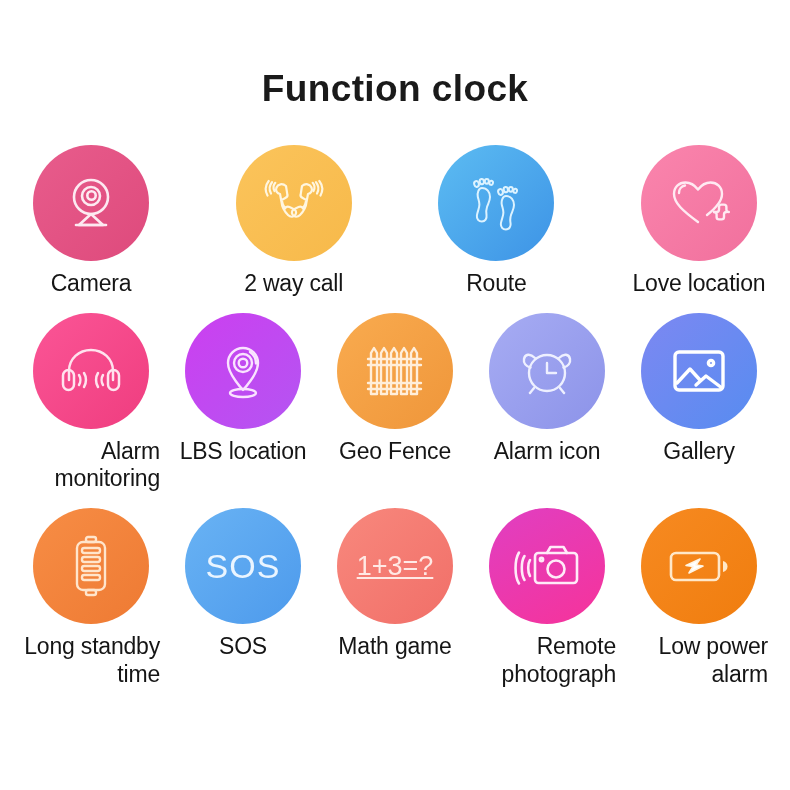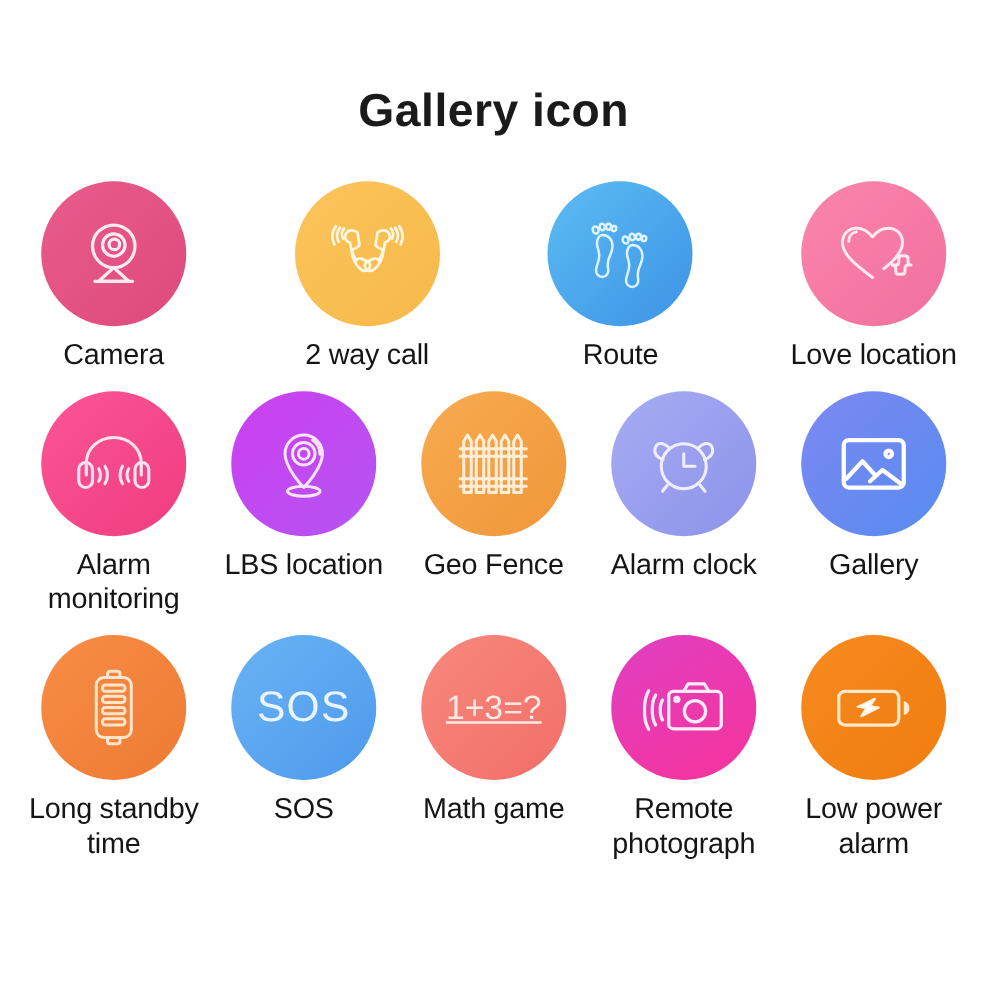--- a/index.html
+++ b/index.html
@@ -54,21 +54,21 @@
     display: flex;
     align-items: center;
     justify-content: center;
     position: relative;
   }
   .circle svg {
     display: block;
   }
   .label {
     margin-top: 9px;
-    text-align: center;
+    text-align: right;
     font-size: 23px;
     line-height: 1.18;
     color: #151515;
     font-family: "Liberation Sans", sans-serif;
     letter-spacing: -0.2px;
     max-width: 150px;
     word-break: keep-all;
   }
   .txt-icon {
     color: #fdf2f6;
@@ -81,21 +81,21 @@
     font-size: 27px;
     letter-spacing: 0px;
     text-decoration: underline;
   }
 </style>
 </head>
 <body style="background: rgb(255, 255, 255);">
 
 <div id="page">
 
-  <div id="page-title">Gallery icon</div>
+  <div id="page-title">Function clock</div>
 
   <div class="grid">
 
     <div class="row">
 
       <div class="cell">
         <div class="circle" style="background:linear-gradient(135deg,#e85c8c,#de4a7c)">
           <span>
             <svg width="62" height="62" viewBox="0 0 62 62" fill="none" stroke="#fde9f1" stroke-width="2.6" stroke-linecap="round" stroke-linejoin="round">
               <circle cx="31" cy="25" r="17"></circle>
@@ -223,21 +223,21 @@
             <svg width="60" height="60" viewBox="0 0 60 60" fill="none" stroke="#eef0ff" stroke-width="2.4" stroke-linecap="round" stroke-linejoin="round">
               <circle cx="30" cy="32" r="18"></circle>
               <path d="M18 17 C13 12 8 13 7 18 c-0.8 4 2 7.5 6.5 8.5"></path>
               <path d="M42 17 C47 12 52 13 53 18 c0.8 4 -2 7.5 -6.5 8.5"></path>
               <path d="M30 22 V32 H39"></path>
               <path d="M17 47 l-4 5"></path>
               <path d="M43 47 l4 5"></path>
             </svg>
           </span>
         </div>
-        <div class="label">Alarm clock</div>
+        <div class="label">Alarm icon</div>
       </div>
 
       <div class="cell">
         <div class="circle" style="background:linear-gradient(135deg,#7d88f2,#578cf0)">
           <span>
             <svg width="58" height="52" viewBox="0 0 58 52" fill="none" stroke="#ffffff" stroke-width="3.4" stroke-linecap="round" stroke-linejoin="round">
               <rect x="5" y="7" width="48" height="38" rx="4"></rect>
               <circle cx="41" cy="18" r="2.6"></circle>
               <path d="M7 38 l13 -14 l10 11"></path>
               <path d="M26 40 l10 -9 l16 12"></path>

